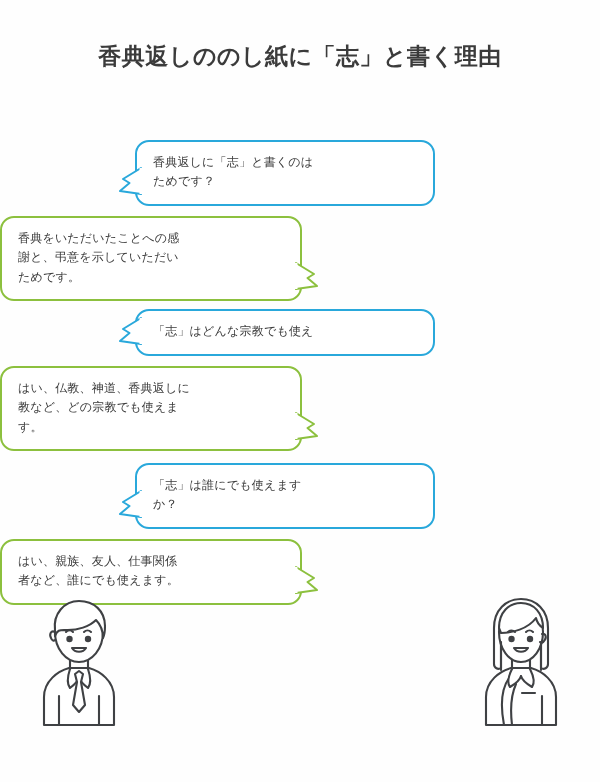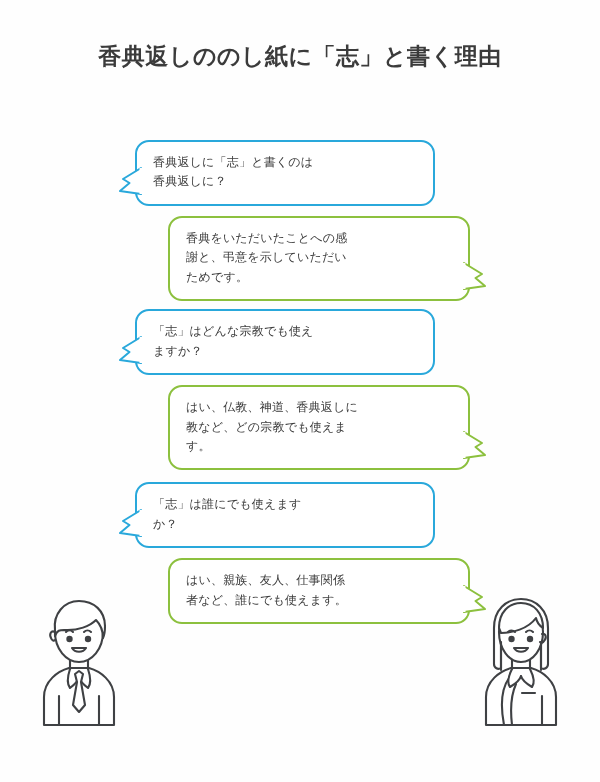--- a/index.html
+++ b/index.html
@@ -69,21 +69,20 @@
 
   .bubble.q {
     border-color: #29a8db;
     width: 300px;
     margin-left: 135px;
   }
 
   .bubble.a {
     border-color: #8cc03e;
     width: 302px;
-    margin-left: 168px;
   }
 
   
   .tail {
     position: absolute;
     pointer-events: none;
   }
   .tail.left {
     left: -20px;
     bottom: 6px;
@@ -118,21 +117,21 @@
 <div class="page">
 
   <div class="title">香典返しののし紙に「志」と書く理由</div>
 
   <div class="conversation">
 
     <div class="row">
       <div class="bubble-wrap">
         <div class="bubble q">
           <div>香典返しに「志」と書くのは</div>
-          <div>香典返しに？</div>
+          <div>ためです？</div>
           <span class="tail left">
             <svg viewBox="0 0 24 34">
               <path d="M24 4 L6 15 L12.5 19 L3 27 L24 30" fill="#ffffff" stroke="#29a8db" stroke-width="2" stroke-linejoin="round" stroke-linecap="round"></path>
               <path d="M24 4 L24 30" stroke="#ffffff" stroke-width="3"></path>
             </svg>
           </span>
         </div>
       </div>
     </div>
 
@@ -153,21 +152,20 @@
         </div>
       </div>
     </div>
 
     <div class="spacer-8"></div>
 
     <div class="row">
       <div class="bubble-wrap">
         <div class="bubble q">
           <div>「志」はどんな宗教でも使え</div>
-          <div>ますか？</div>
           <span class="tail left">
             <svg viewBox="0 0 24 34">
               <path d="M24 4 L6 15 L12.5 19 L3 27 L24 30" fill="#ffffff" stroke="#29a8db" stroke-width="2" stroke-linejoin="round" stroke-linecap="round"></path>
               <path d="M24 4 L24 30" stroke="#ffffff" stroke-width="3"></path>
             </svg>
           </span>
         </div>
       </div>
     </div>
 

